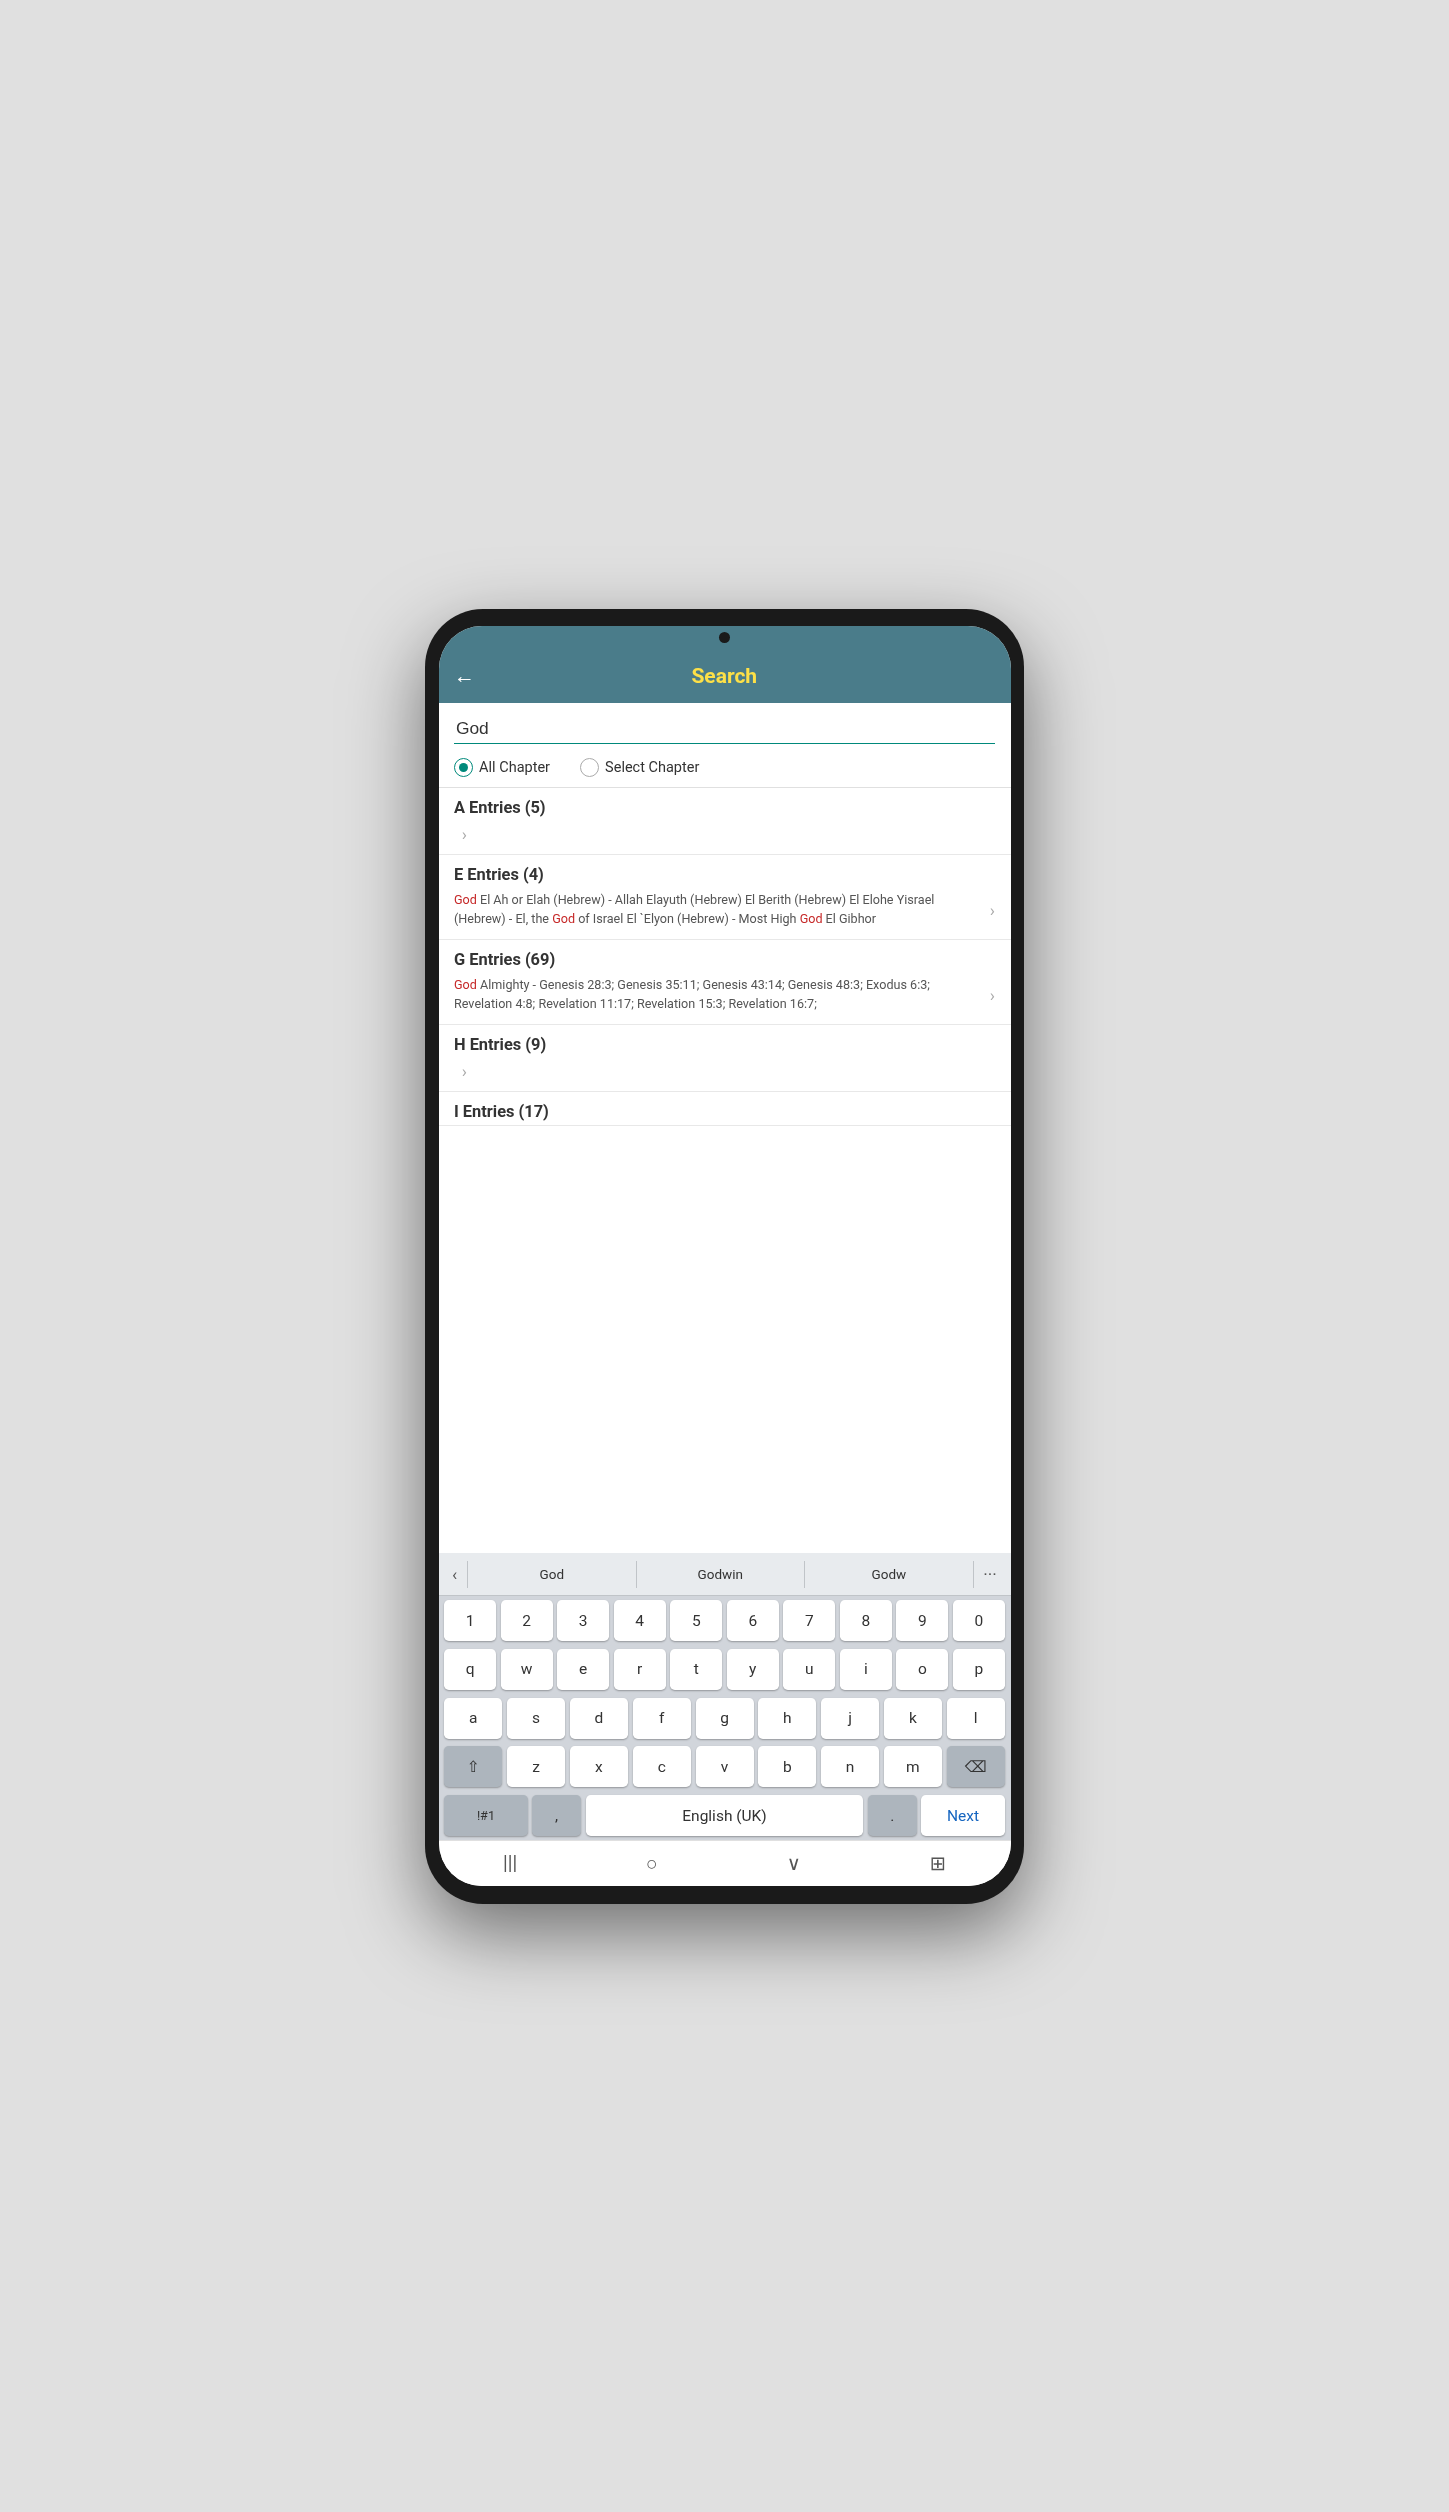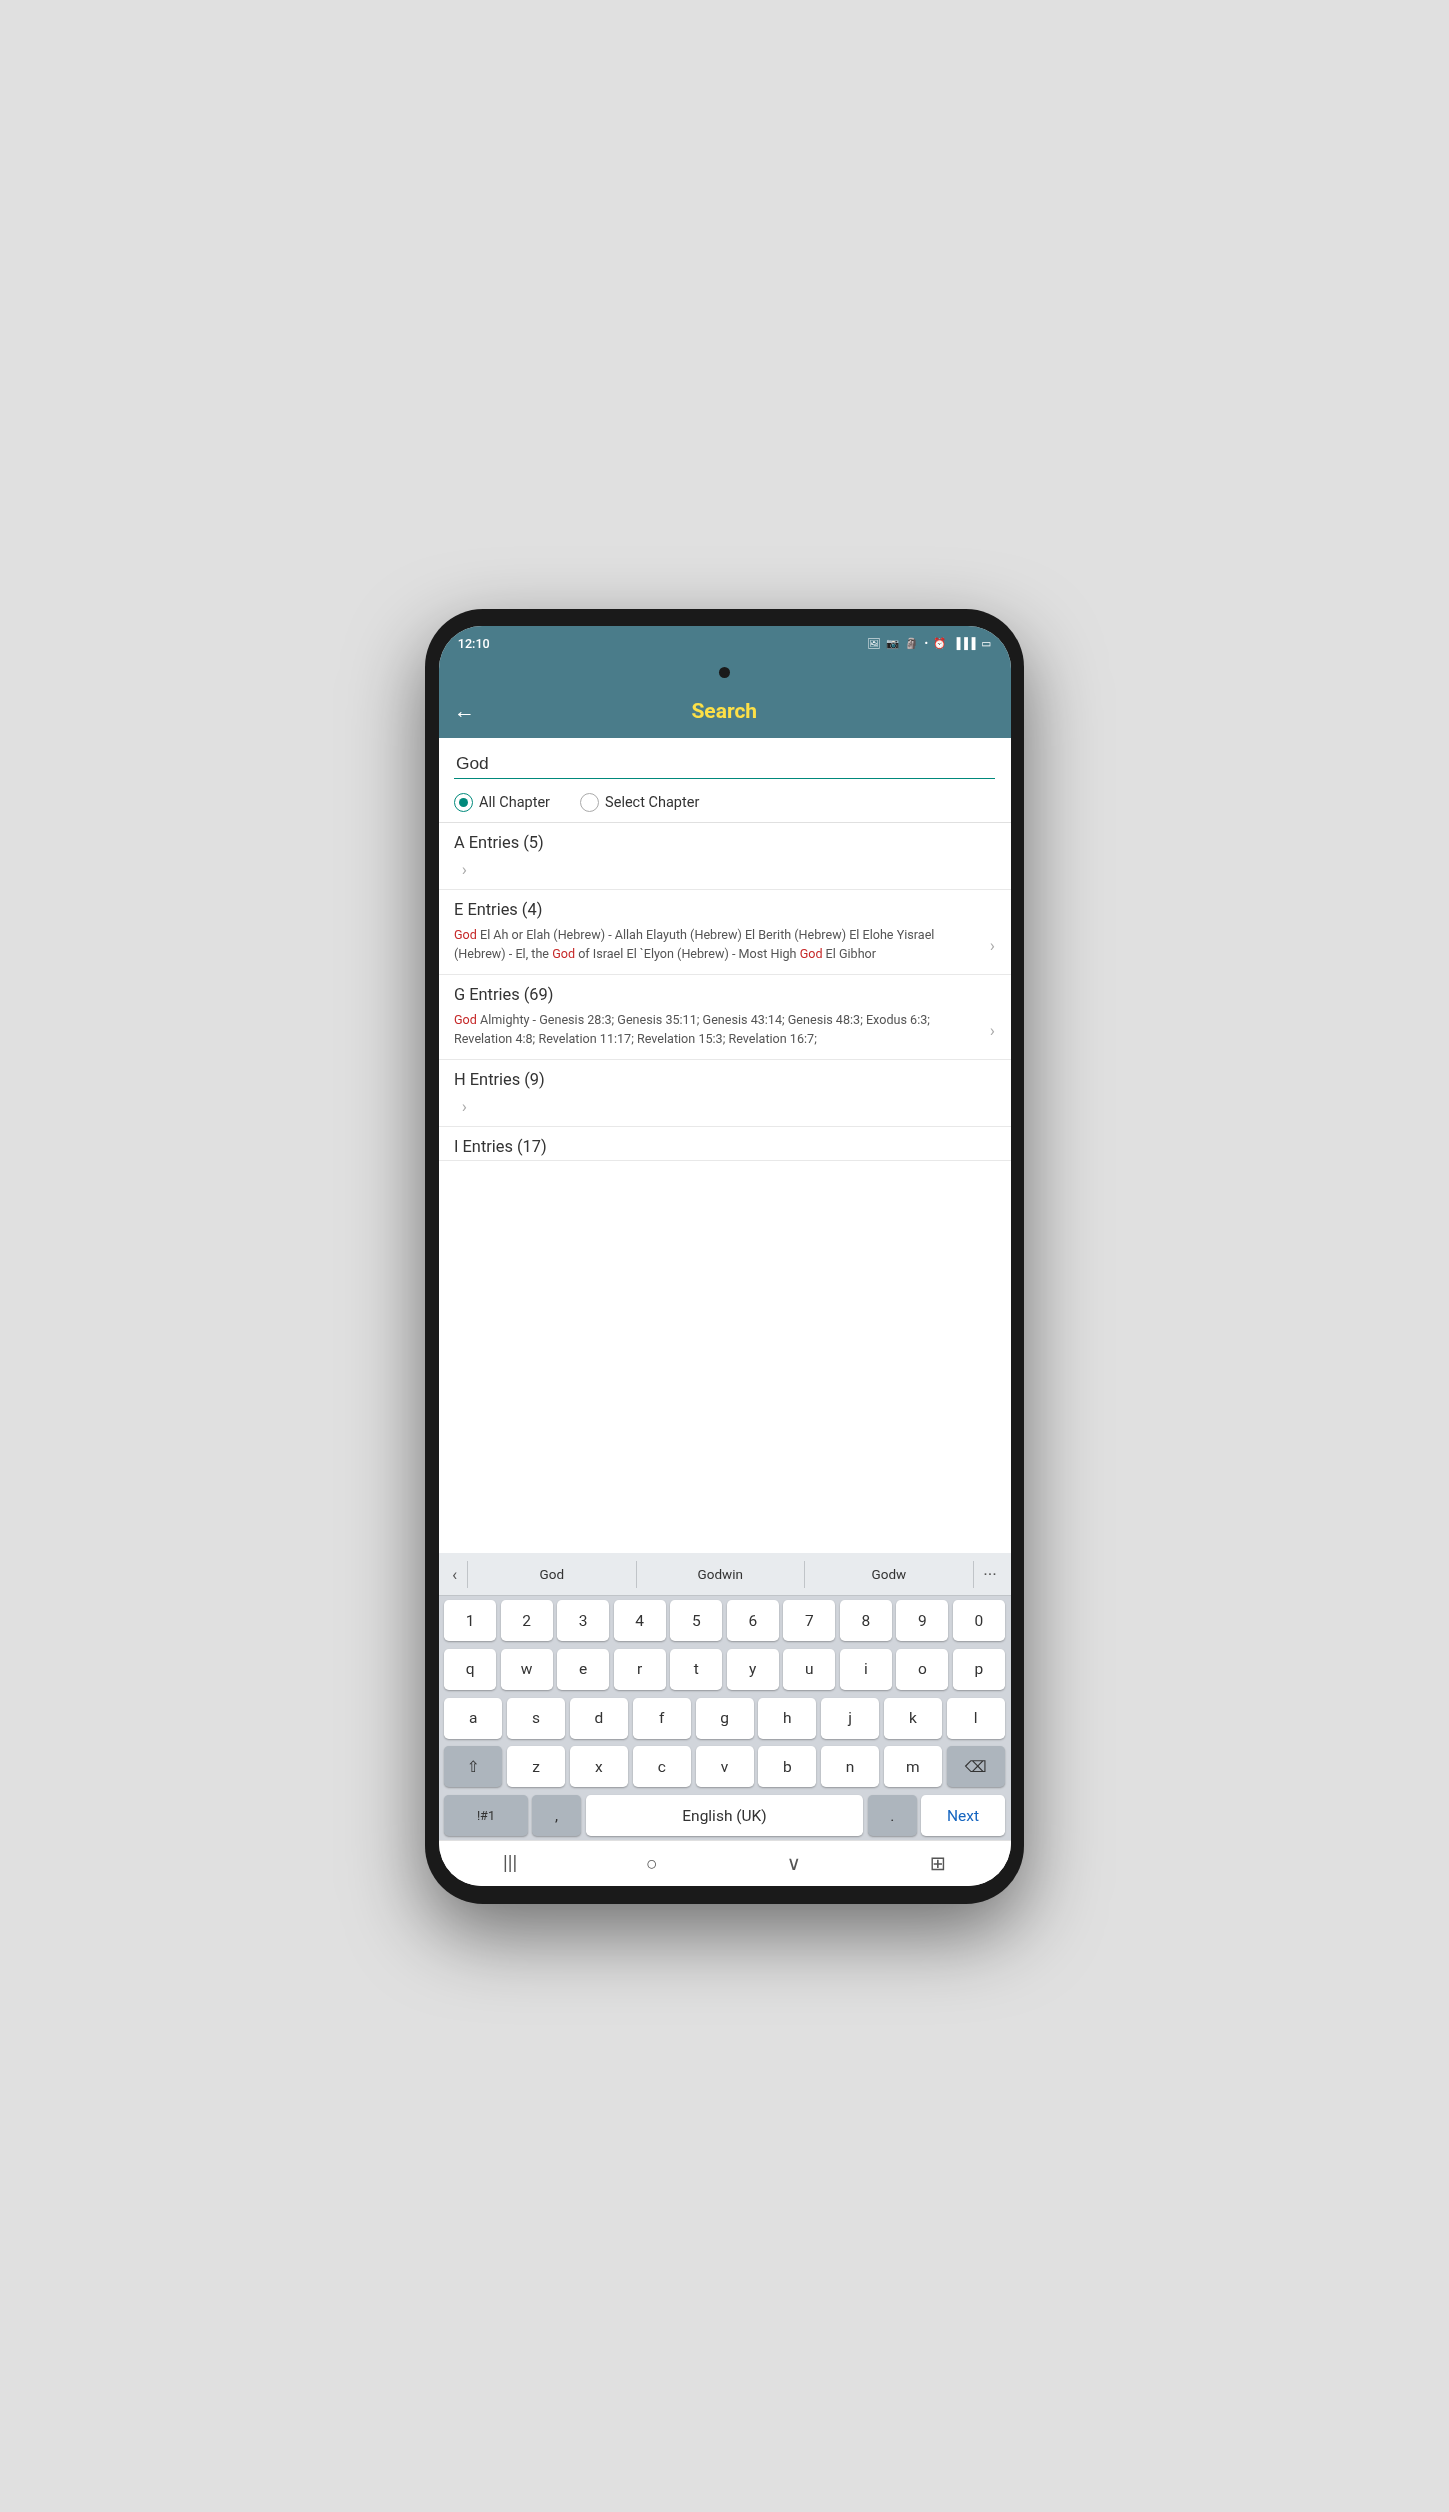--- a/index.html
+++ b/index.html
@@ -166,21 +166,21 @@
     .results-list {
       flex: 1;
       overflow-y: auto;
       background: white;
     }
     .entry-group {
       border-bottom: 1px solid #e8e8e8;
     }
     .entry-header {
       font-size: 16.4px;
-      font-weight: normal;
+      font-weight: bold;
       color: #333;
       padding: 9.7px 15.5px 3.9px 15.5px;
     }
     .entry-row {
       display: flex;
       align-items: center;
       padding: 3.9px 15.5px 9.7px 15.5px;
     }
     .entry-text {
       flex: 1;
@@ -286,32 +286,20 @@
       font-size: 19.3px;
       color: #555;
     }
   </style>
 </head>
 <body>
 
 <div class="phone-outer">
   <div class="phone-screen">
 
-    <div class="status-bar">
-      <span class="status-time">12:10</span>
-      <div class="status-icons">
-        <span class="status-icon-item">🖼</span>
-        <span class="status-icon-item">📷</span>
-        <span class="status-icon-item">🗿</span>
-        <span class="status-icon-item">•</span>
-        <span class="status-icon-item">⏰</span>
-        <span class="status-icon-item">▐▐▐</span>
-        <span class="status-icon-item">▭</span>
-      </div>
-    </div>
 
     <div class="notch-bar">
       <div class="camera-dot"></div>
     </div>
 
     <div class="app-header">
       <span class="back-arrow">←</span>
       <span class="header-title">Search</span>
     </div>
 

